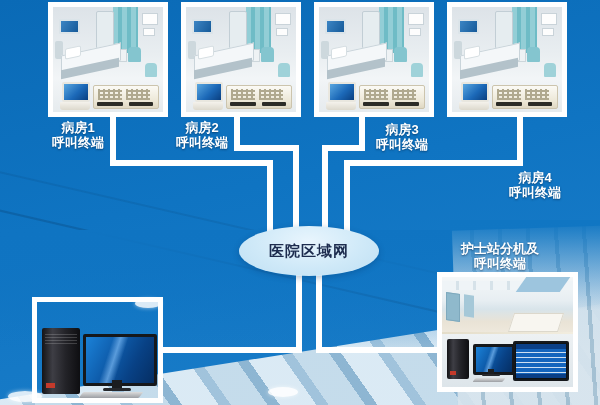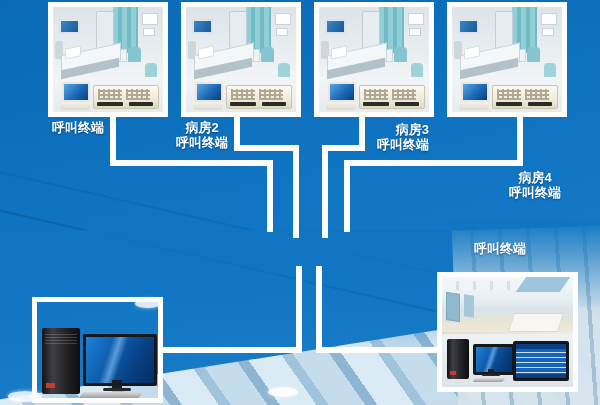--- a/index.html
+++ b/index.html
@@ -248,51 +248,56 @@
       <div class="rack">
         <div class="rack-grid" style="left:4px;"></div>
         <div class="rack-grid" style="right:8px;"></div>
         <div class="rack-strip" style="left:3px;width:26px;"></div>
         <div class="rack-strip" style="right:5px;width:24px;"></div>
       </div>
     </div>
   </div>
 
   <div class="room-label" style="left:33px;top:120px;">
+    <div>病房1</div>
     <div>呼叫终端</div>
   </div>
   <div class="room-label" style="left:157px;top:120px;">
     <div>病房2</div>
     <div>呼叫终端</div>
   </div>
-  <div class="room-label" style="left:339px;top:122px;text-align:right;">
+  <div class="room-label" style="left:357px;top:122px;">
     <div>病房3</div>
     <div>呼叫终端</div>
   </div>
   <div class="room-label" style="left:490px;top:122px;margin-top:48px;">
     <div>病房4</div>
     <div>呼叫终端</div>
   </div>
 
+  <div class="hub">
+    <span>医院区域网</span>
+  </div>
 
   <div class="backend-box">
     <div class="tower" style="left:5px;top:26px;width:38px;height:66px;">
       <div class="vents"></div>
       <div class="redchip"></div>
     </div>
     <div class="monitor" style="left:46px;top:32px;width:68px;height:46px;">
       <div class="screen"></div>
       <div class="beam"></div>
     </div>
     <div class="stand" style="left:75px;top:78px;width:10px;height:8px;"></div>
     <div class="standbase" style="left:66px;top:86px;width:28px;height:3px;"></div>
     <div class="kb" style="left:44px;top:90px;width:60px;height:6px;"></div>
   </div>
 
   <div class="nurse-label">
+    <div>护士站分机及</div>
     <div>呼叫终端</div>
   </div>
   <div class="nurse-box">
     <div class="corridor">
       <div class="corr-ceilband"></div>
       <div class="corr-blue"></div>
       <div class="corr-door1"></div>
       <div class="corr-door2"></div>
       <div class="corr-counter"></div>
       <div class="corr-floor"></div>

